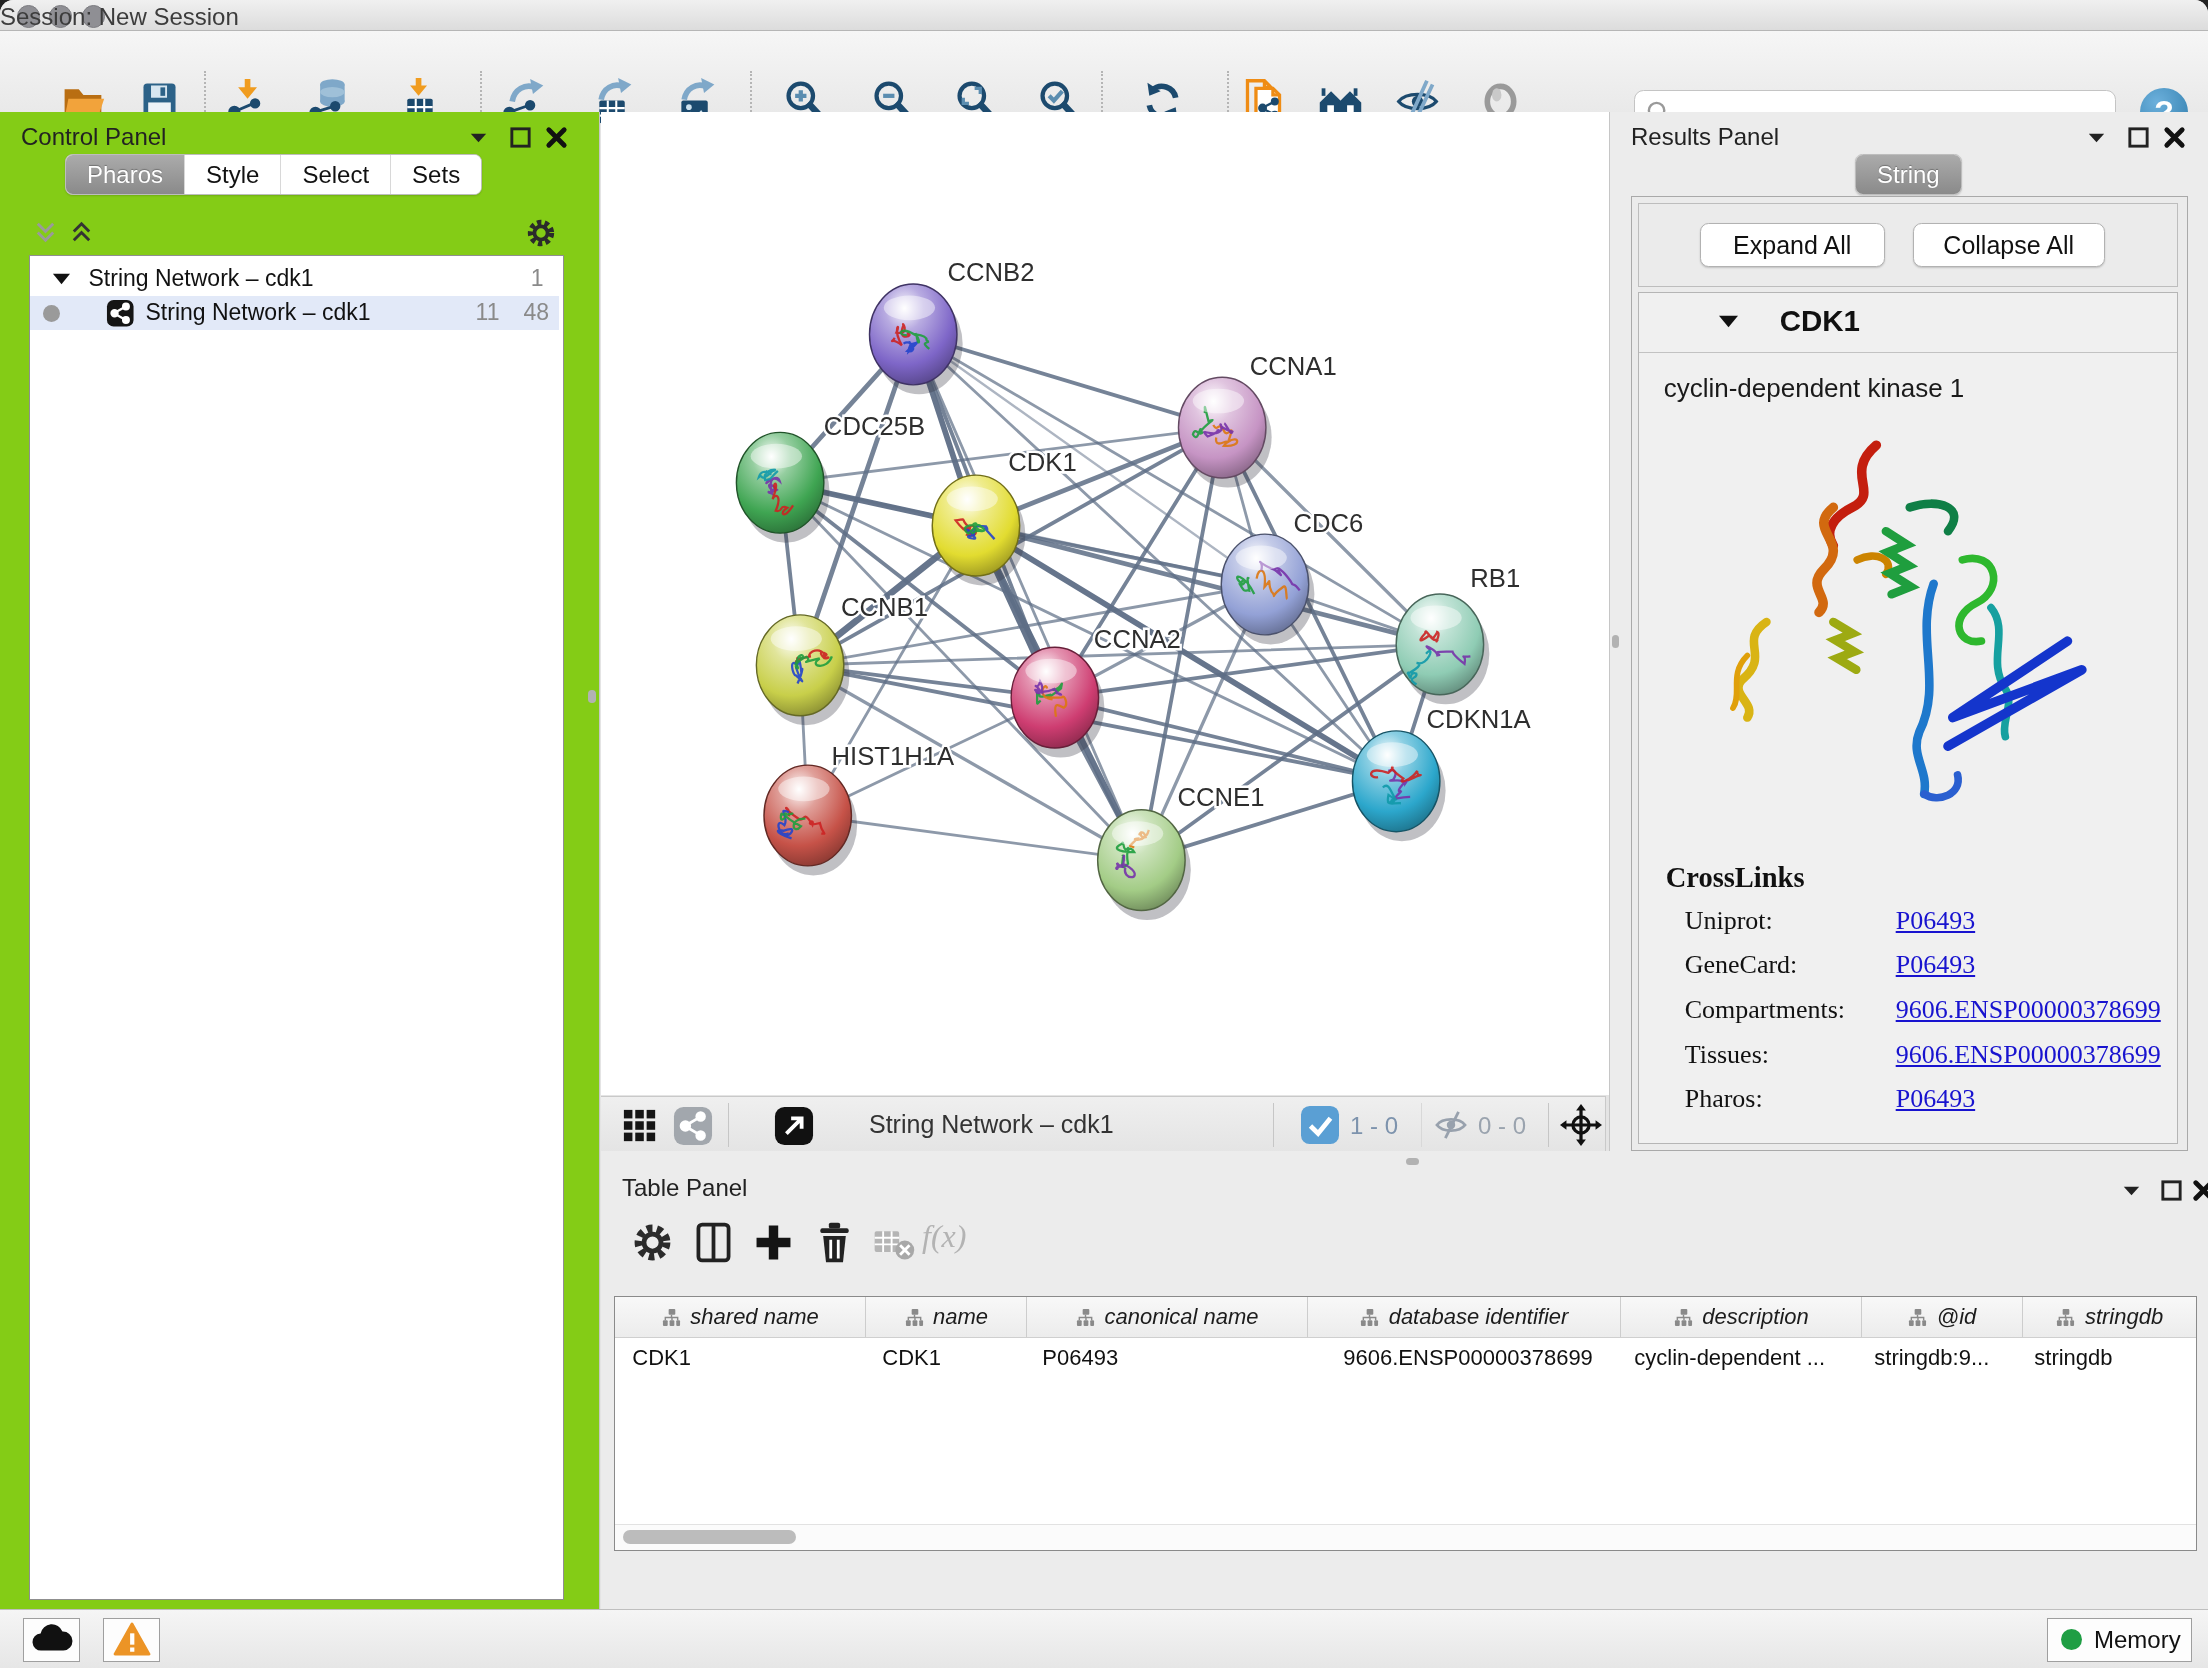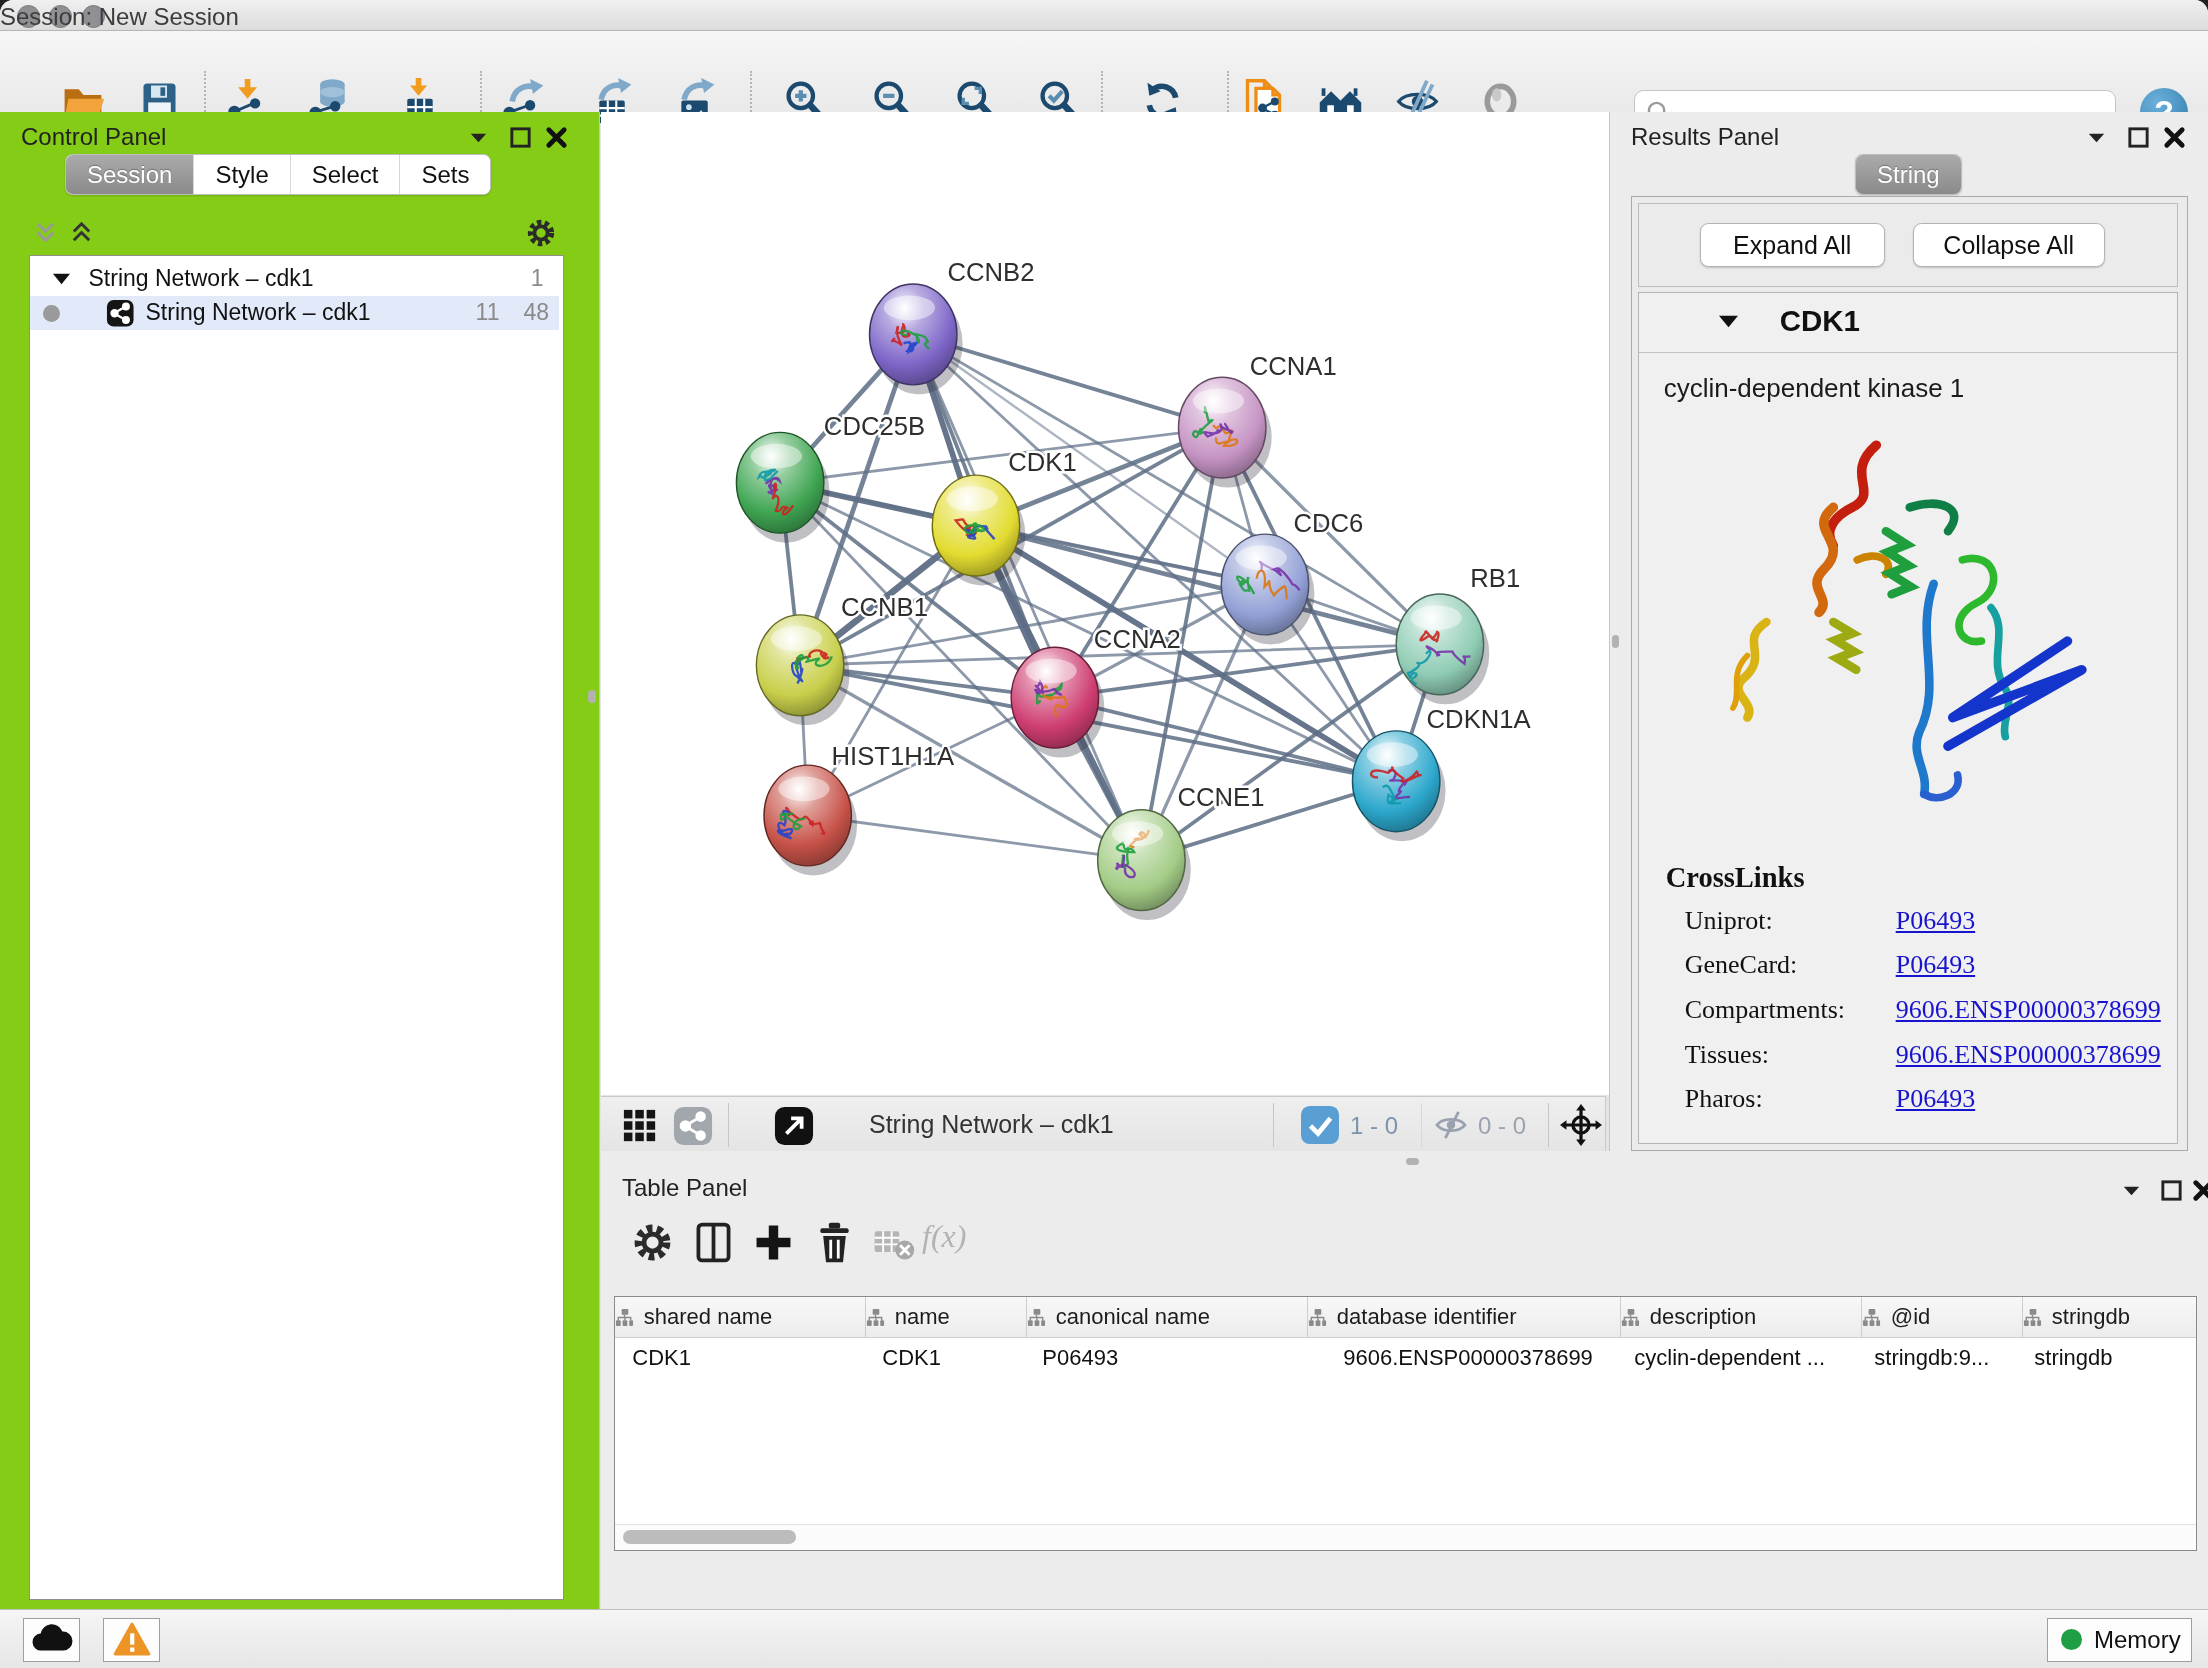--- a/index.html
+++ b/index.html
@@ -52,21 +52,21 @@
   .crossl{font-family:"Liberation Serif",serif;color:#111;}
   .crossl .h{position:absolute;left:27px;top:569px;font-size:28.5px;font-weight:bold;}
   .clrow{position:absolute;left:46px;font-size:26px;}
   .clrow .lnk{position:absolute;left:211px;top:0;color:#1813cf;text-decoration:underline;cursor:pointer;white-space:nowrap;}
   
   .tpanel{position:absolute;left:601px;top:1170px;width:1607px;height:439px;background:#ececec;}
   .tp-toolbar .ti{position:absolute;top:48px;width:49px;height:49px;cursor:pointer;}
   .fx{position:absolute;left:321px;top:48px;font-family:"Liberation Serif",serif;font-style:italic;font-size:32px;color:#b3b3b3;}
   .tblbox{position:absolute;left:13.3px;top:126px;width:1581px;height:253px;background:#fff;border:1.9px solid #8a8a8a;}
   .thead{position:absolute;left:0;top:0;width:100%;height:40px;background:linear-gradient(#f8f8f8,#ececec);border-bottom:1px solid #cfcfcf;display:flex;}
-  .th{position:relative;border-right:1px solid #cdcdcd;display:flex;align-items:center;font-size:22px;color:#1c1c1c;gap:9.5px;}
+  .th{position:relative;border-right:1px solid #cdcdcd;display:flex;align-items:center;justify-content:center;font-size:22px;color:#1c1c1c;gap:9.5px;font-style:italic;}
   .tdata{position:absolute;left:0;top:41px;width:100%;height:40px;display:flex;background:#fff;}
   .td{padding:6.7px 0 0 17px;font-size:22px;color:#111;border-right:1px solid transparent;box-sizing:border-box;white-space:nowrap;overflow:hidden;}
   .c0{width:250px}.c1{width:160px}.c2{width:280px}.c3{width:312px}.c4{width:240px}.c5{width:160px}.c6{flex:1}
   .hscroll{position:absolute;left:0;bottom:0;width:100%;height:25px;background:#fbfbfb;border-top:1px solid #e2e2e2;}
   .hthumb{position:absolute;left:7.6px;top:4.8px;width:173px;height:14.3px;border-radius:7.6px;background:#bcbcbc;cursor:pointer;}
   
   .statusbar{position:absolute;left:0;top:1609px;width:2208px;height:59px;background:linear-gradient(#f5f5f5,#e6e6e6);border-top:1.9px solid #bfbfbf;}
   .sbtn{position:absolute;top:7.6px;width:55px;height:42px;background:#fdfdfd;border:1.9px solid #9f9f9f;cursor:pointer;}
   .membtn{position:absolute;left:2047px;top:7.6px;width:143px;height:42px;background:#fdfdfd;border:1.9px solid #9f9f9f;font-size:24px;color:#111;cursor:pointer;}
   .memdot{position:absolute;left:13.3px;top:10.5px;width:21px;height:21px;border-radius:50%;}
@@ -223,21 +223,21 @@
         <path d="M5 9l8 9 8-9z" fill="#222"></path>
       </svg>
     <svg class="ph-ic" style="left:508px" width="25" height="25" viewBox="0 0 26 26">
         <rect x="4" y="4" width="18" height="18" fill="none" stroke="#222" stroke-width="3"></rect>
       </svg>
     <svg class="ph-ic" style="left:544px" width="25" height="25" viewBox="0 0 26 26">
         <path d="M5 5l16 16M21 5L5 21" stroke="#111" stroke-width="5" stroke-linecap="round"></path>
       </svg>
 
     <div class="segs" style="left:65px;top:42px">
-      <div class="seg sel">Session</div>
+      <div class="seg sel">Pharos</div>
       <div class="seg">Style</div>
       <div class="seg">Select</div>
       <div class="seg">Sets</div>
     </div>
 
     <div class="cp-status">
       <svg style="position:absolute;left:32px;top:7.6px" width="27" height="27" viewBox="0 0 28 28">
           <path d="M6 5l8 8 8-8M6 14l8 8 8-8" stroke="#9a9a9a" stroke-width="3" fill="none"></path>
         </svg>
       <svg style="position:absolute;left:68px;top:7.6px" width="27" height="27" viewBox="0 0 28 28">

